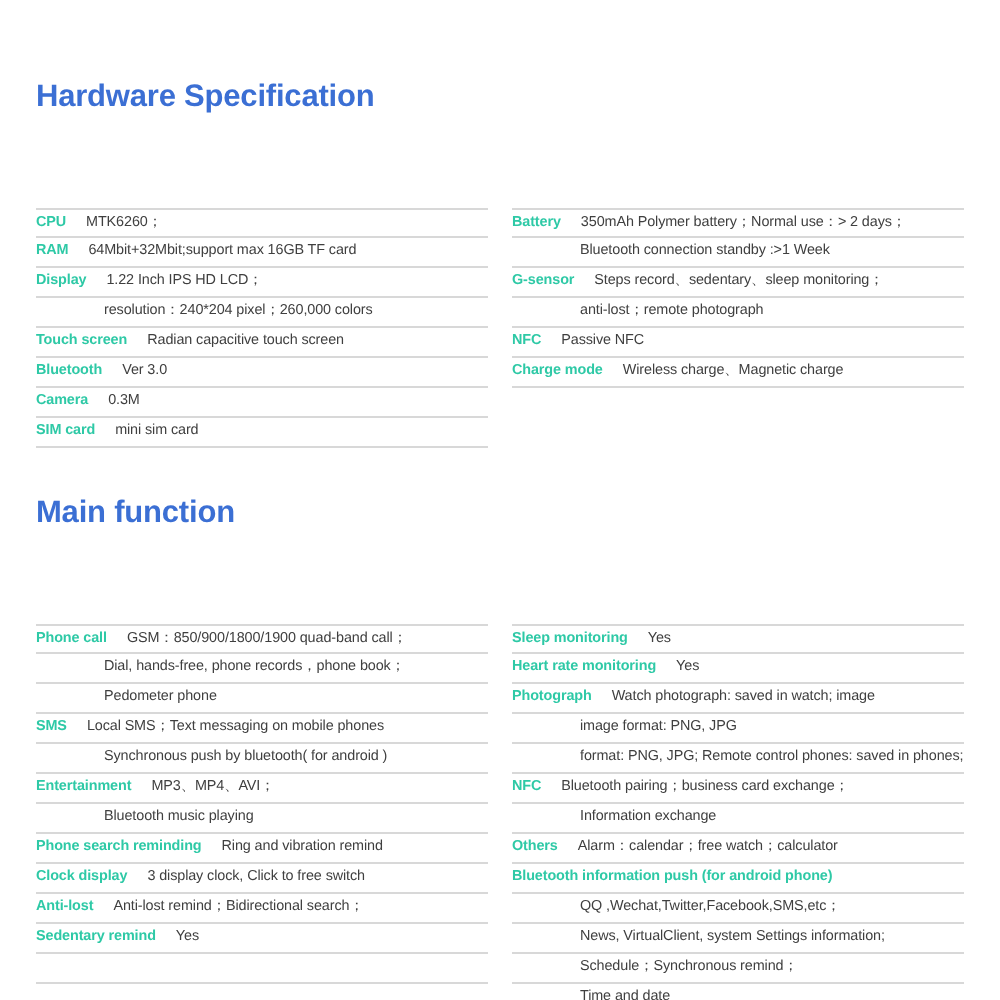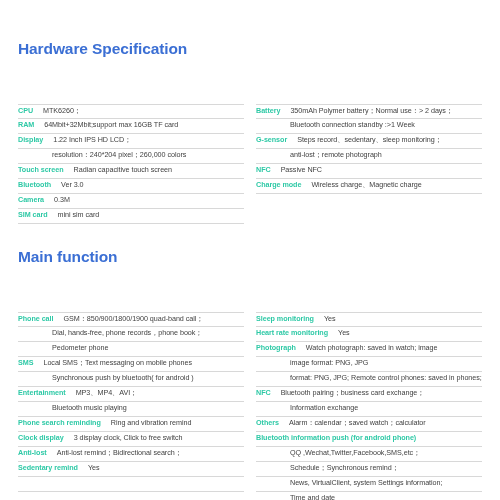--- a/index.html
+++ b/index.html
@@ -241,38 +241,38 @@
           <span class="gap10"></span>
           <span class="val">Bluetooth pairing；business card exchange；</span>
         </div>
         <div class="row indented">
           <span style="flex: 0 0 auto; width: 34px;"></span>
           <span class="val">Information exchange</span>
         </div>
         <div class="row">
           <span class="lbl">Others</span>
           <span class="gap10"></span>
-          <span class="val">Alarm：calendar；saved watch；calculator</span>
+          <span class="val">Alarm：calendar；free watch；calculator</span>
         </div>
         <div class="row">
           <span class="lbl">Bluetooth information push (for android phone)</span>
           <span class="gap10"></span>
         </div>
         <div class="row indented">
           <span style="flex: 0 0 auto; width: 34px;"></span>
           <span class="val">QQ ,Wechat,Twitter,Facebook,SMS,etc；</span>
         </div>
         <div class="row indented">
           <span style="flex: 0 0 auto; width: 34px;"></span>
+          <span class="val">News, VirtualClient, system Settings information;</span>
+        </div>
+        <div class="row indented">
+          <span style="flex: 0 0 auto; width: 34px;"></span>
           <span class="val">Schedule；Synchronous remind；</span>
         </div>
         <div class="row indented">
           <span style="flex: 0 0 auto; width: 34px;"></span>
-          <span class="val">News, VirtualClient, system Settings information;</span>
-        </div>
-        <div class="row indented">
-          <span style="flex: 0 0 auto; width: 34px;"></span>
           <span class="val">Time and date</span>
         </div>
       </div>
   </div>
 
 </div>
 
 </body></html>

